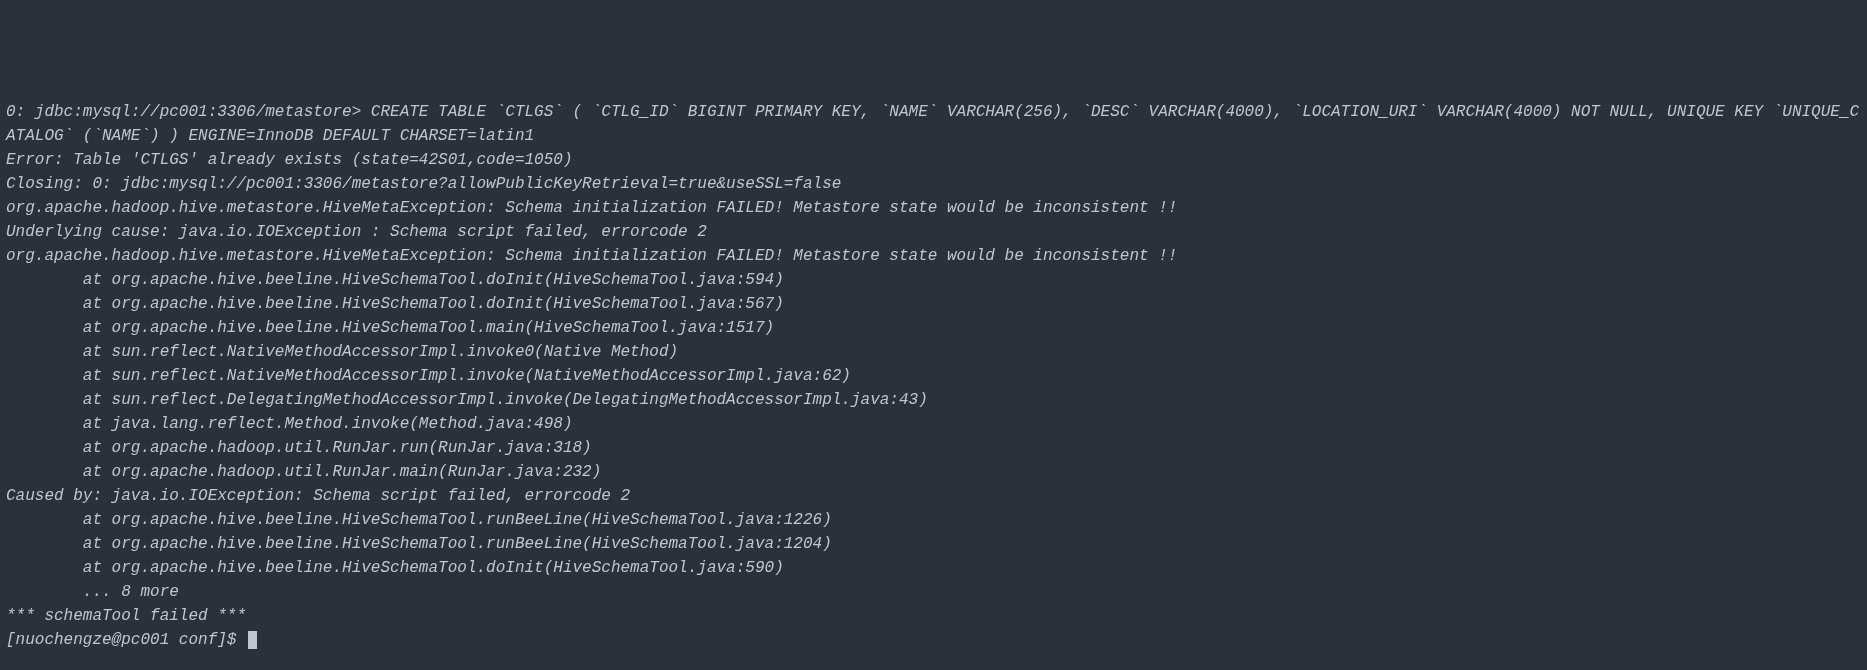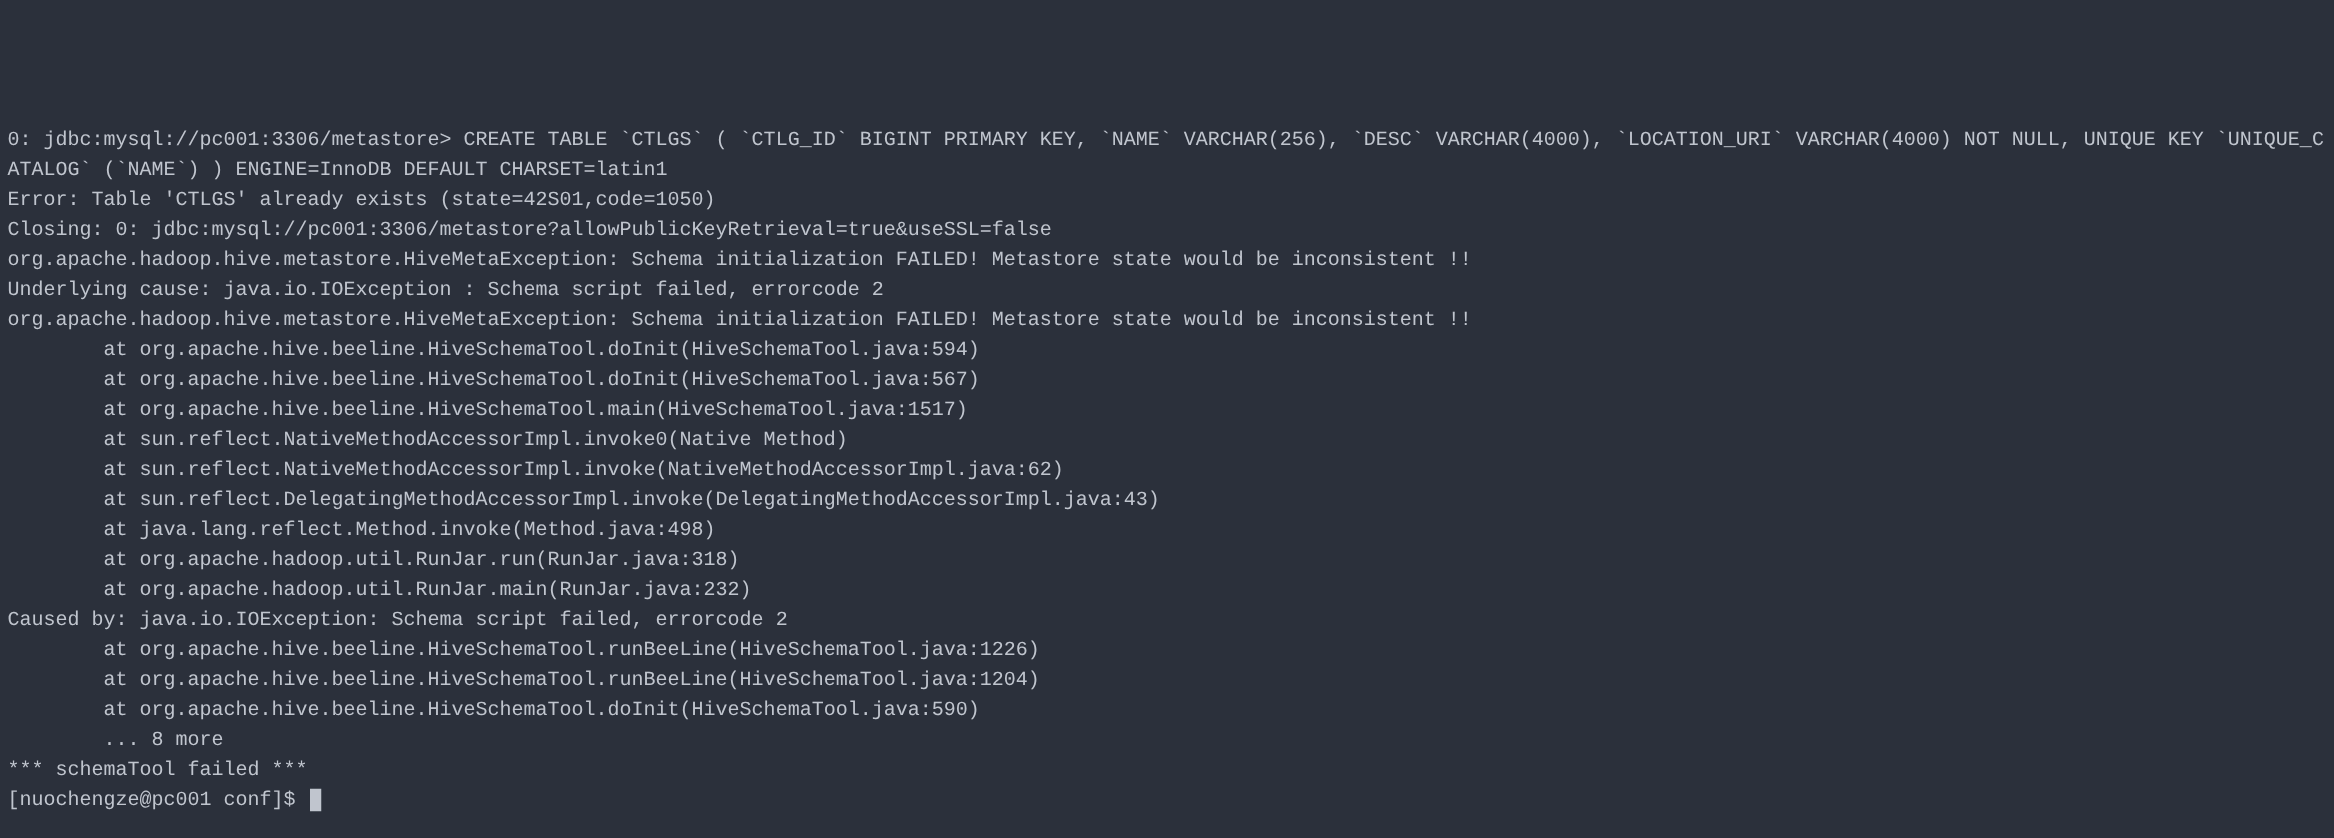--- a/index.html
+++ b/index.html
@@ -15,20 +15,21 @@
       line-height: 1.5;
       padding: 4px 6px;
       white-space: pre;
       overflow-x: auto;
       width: 1867px;
       height: 670px;
     }
     .terminal-line {
       white-space: pre-wrap;
       word-break: break-all;
+      font-style: italic;
     }
     .cursor {
       display: inline-block;
       width: 9px;
       height: 18px;
       background-color: #c0c5ce;
       vertical-align: text-bottom;
       margin-left: 2px;
     }
   </style>

